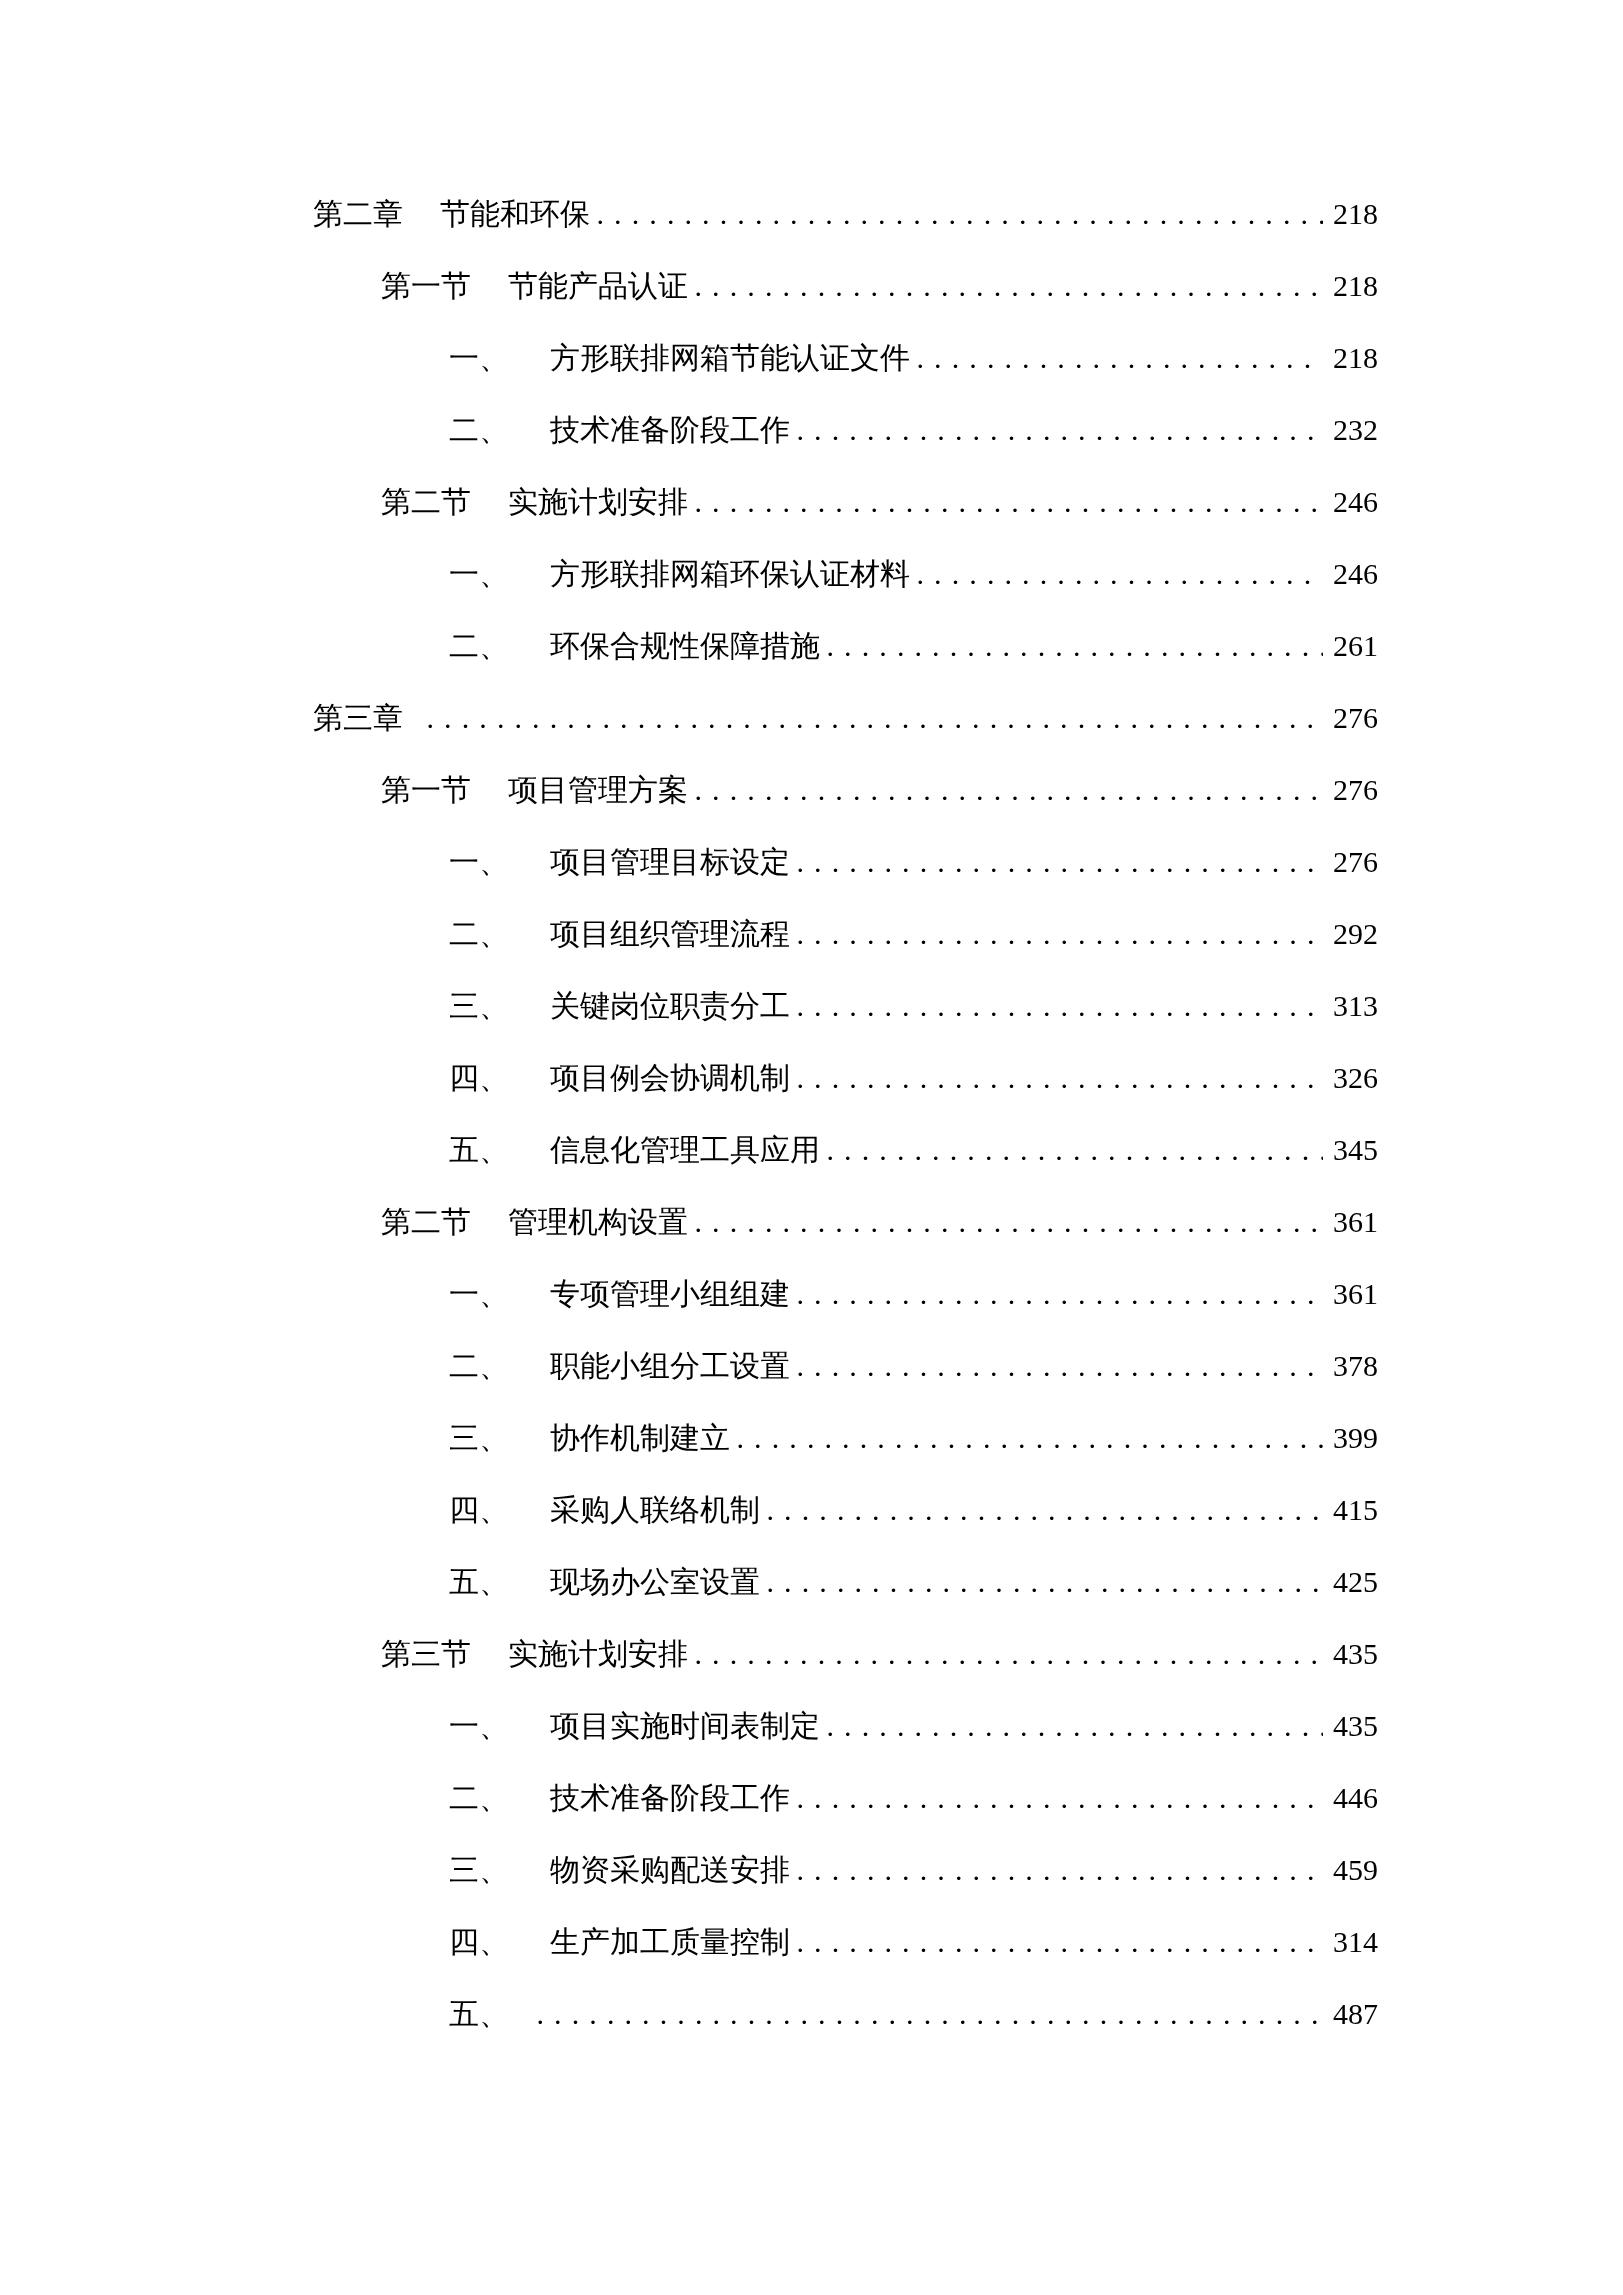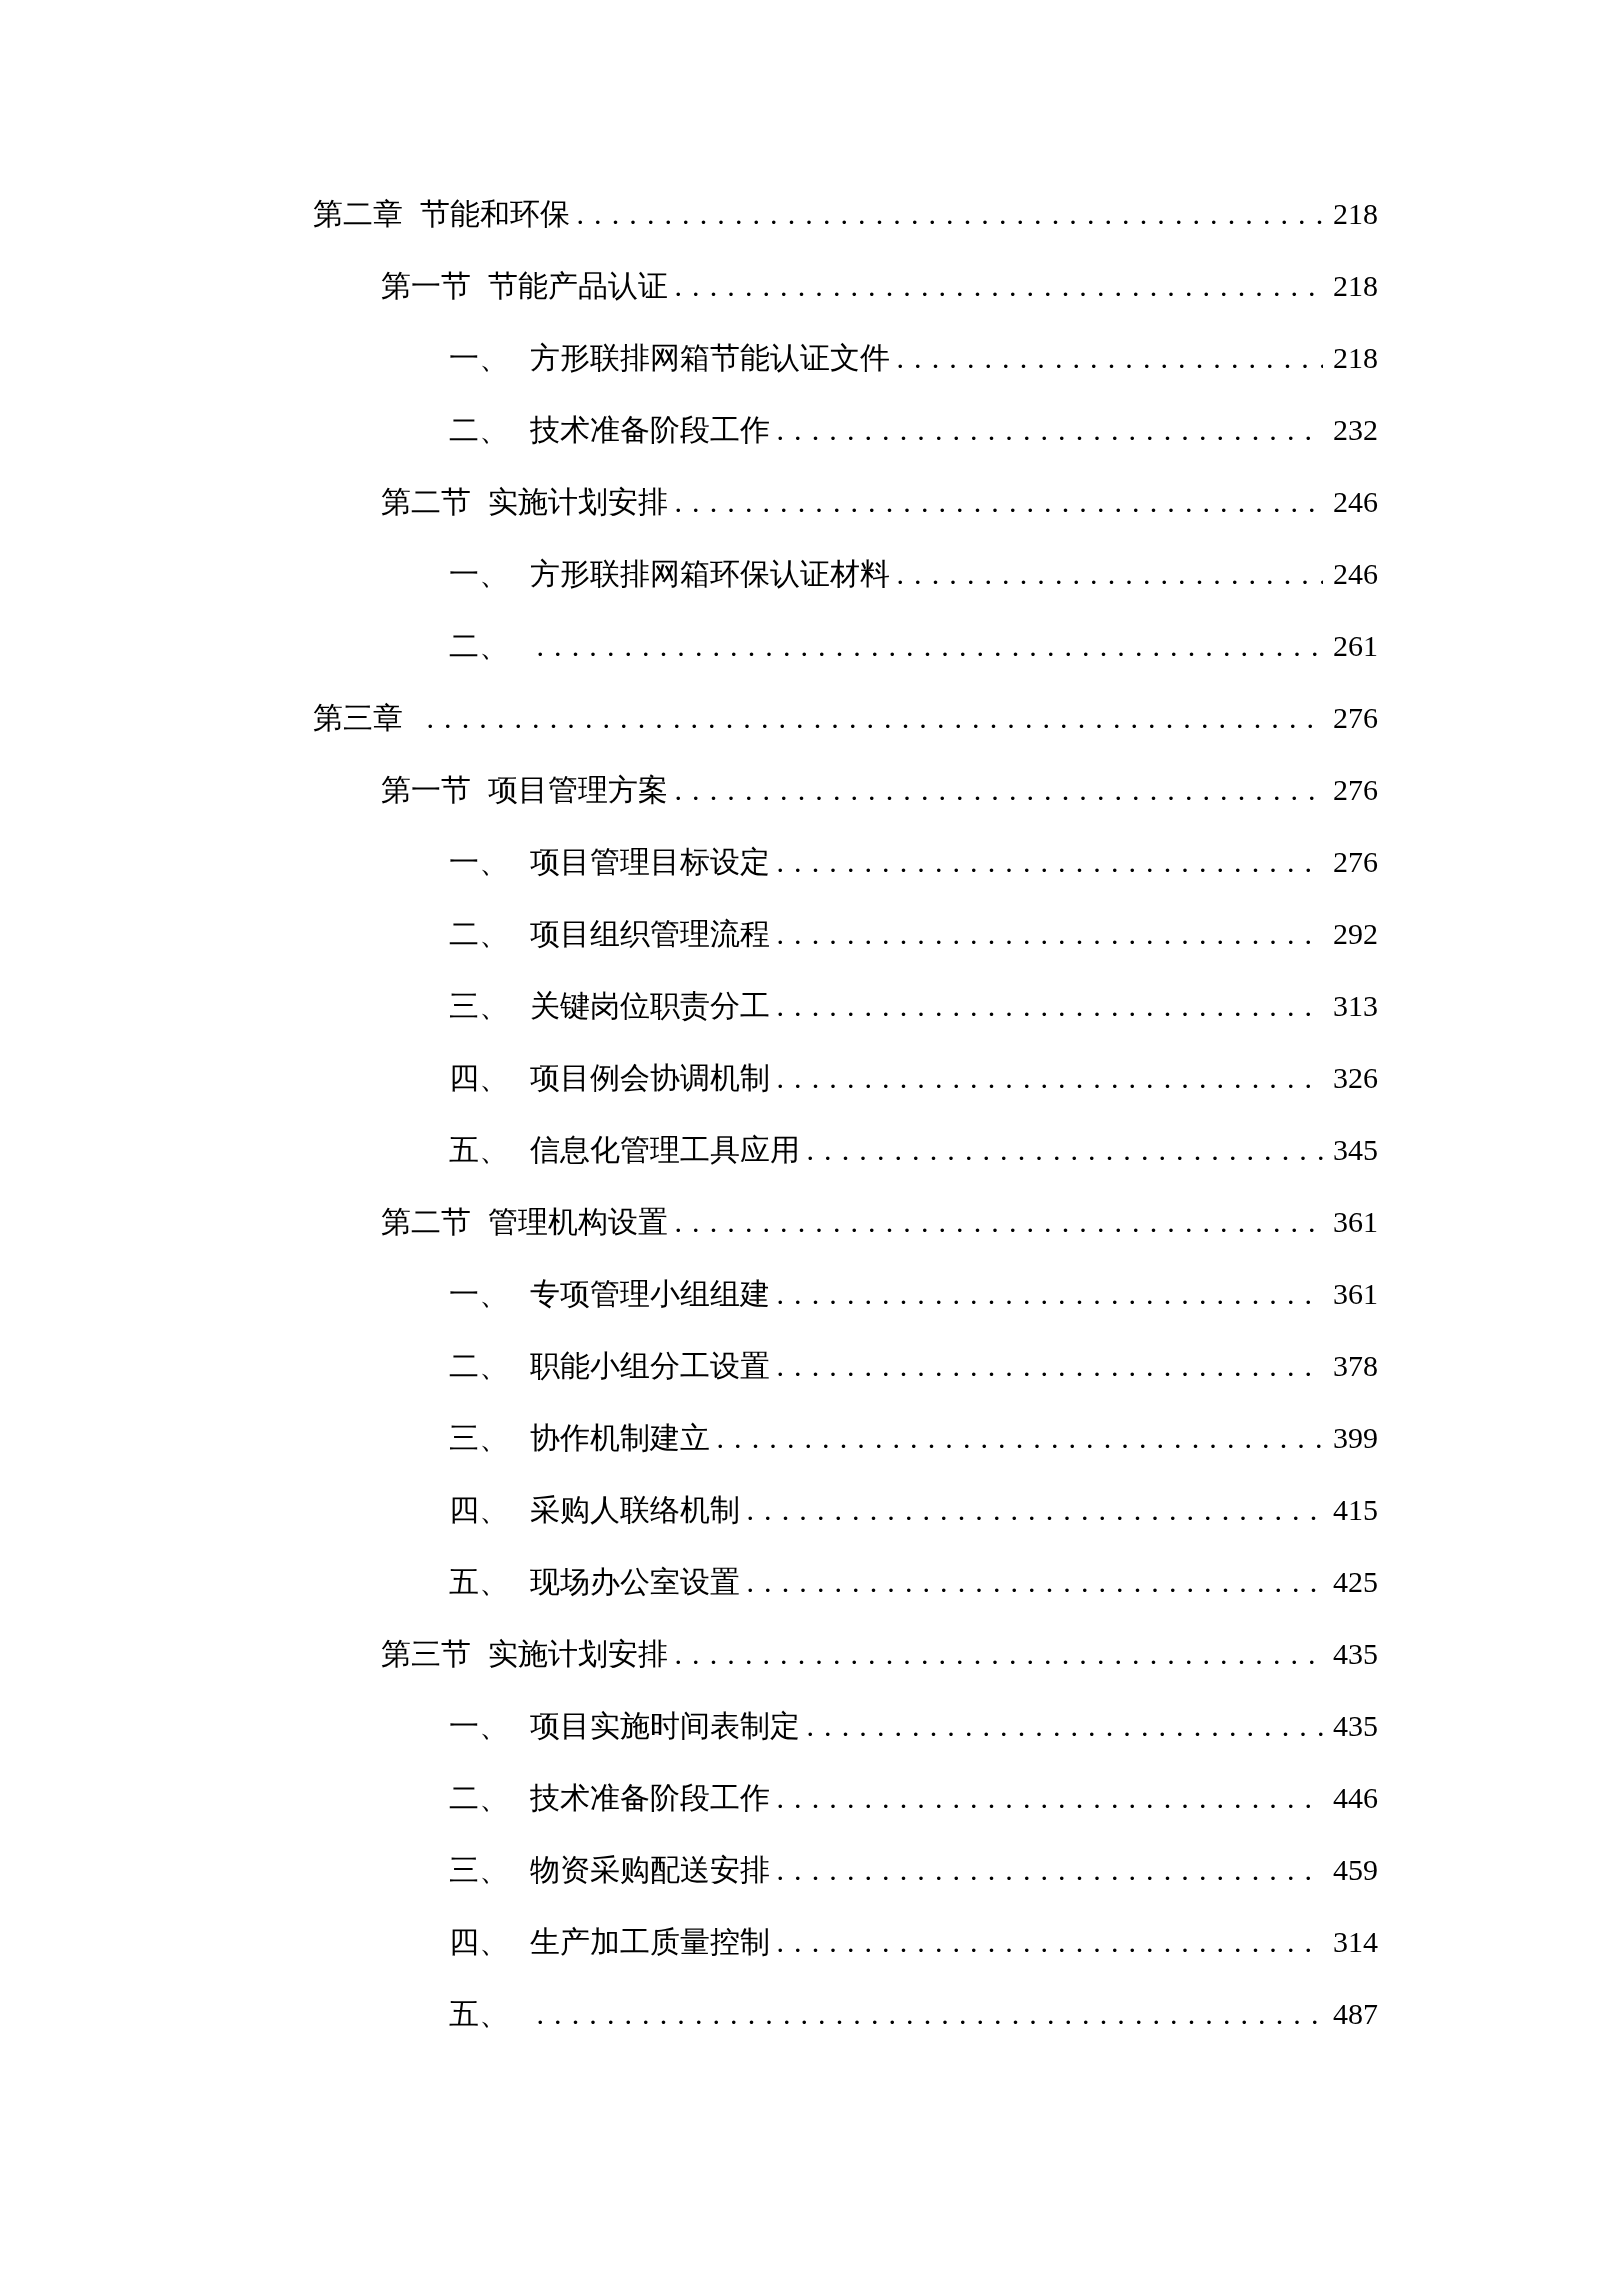--- a/index.html
+++ b/index.html
@@ -35,21 +35,21 @@
   .level-item    { padding-left: 136px; }
 
   .lbl { flex: none; }
   .level-chapter .lbl,
   .level-section .lbl { margin-right: 17px; }
   .level-item .lbl {
     display: inline-block;
     width: 81px;
     flex: none;
   }
-  .ttl { flex: none; }
+  .ttl { flex: none; margin-left: 20px; }
   .dots {
     flex: 1 1 auto;
     overflow: hidden;
     white-space: nowrap;
     margin: 0 3.9px 0 6.5px;
     letter-spacing: 1.3px;
   }
   .pgnum {
     flex: none;
     min-width: 51px;
@@ -98,20 +98,21 @@
 
   <div class="row level-item">
     <span class="lbl">一、</span>
     <span class="ttl">方形联排网箱环保认证材料</span>
     <span class="dots">. . . . . . . . . . . . . . . . . . . . . . . . . . . . . . . . . . . . . . . . . . . . . . . . . . . . . . . . . . . . . . . . . . . . . . . . . . . . . . . . . . . . . . . . . . . . . . . . . . . . . . . . . . . . . . . . . . . . . . . . </span>
     <span class="pgnum">246</span>
   </div>
 
   <div class="row level-item">
     <span class="lbl">二、</span>
+    <span class="ttl">环保合规性保障措施</span>
     <span class="dots">. . . . . . . . . . . . . . . . . . . . . . . . . . . . . . . . . . . . . . . . . . . . . . . . . . . . . . . . . . . . . . . . . . . . . . . . . . . . . . . . . . . . . . . . . . . . . . . . . . . . . . . . . . . . . . . . . . . . . . . . </span>
     <span class="pgnum">261</span>
   </div>
 
   <div class="row level-chapter">
     <span class="lbl">第三章</span>
     <span class="dots">. . . . . . . . . . . . . . . . . . . . . . . . . . . . . . . . . . . . . . . . . . . . . . . . . . . . . . . . . . . . . . . . . . . . . . . . . . . . . . . . . . . . . . . . . . . . . . . . . . . . . . . . . . . . . . . . . . . . . . . . </span>
     <span class="pgnum">276</span>
   </div>
 

